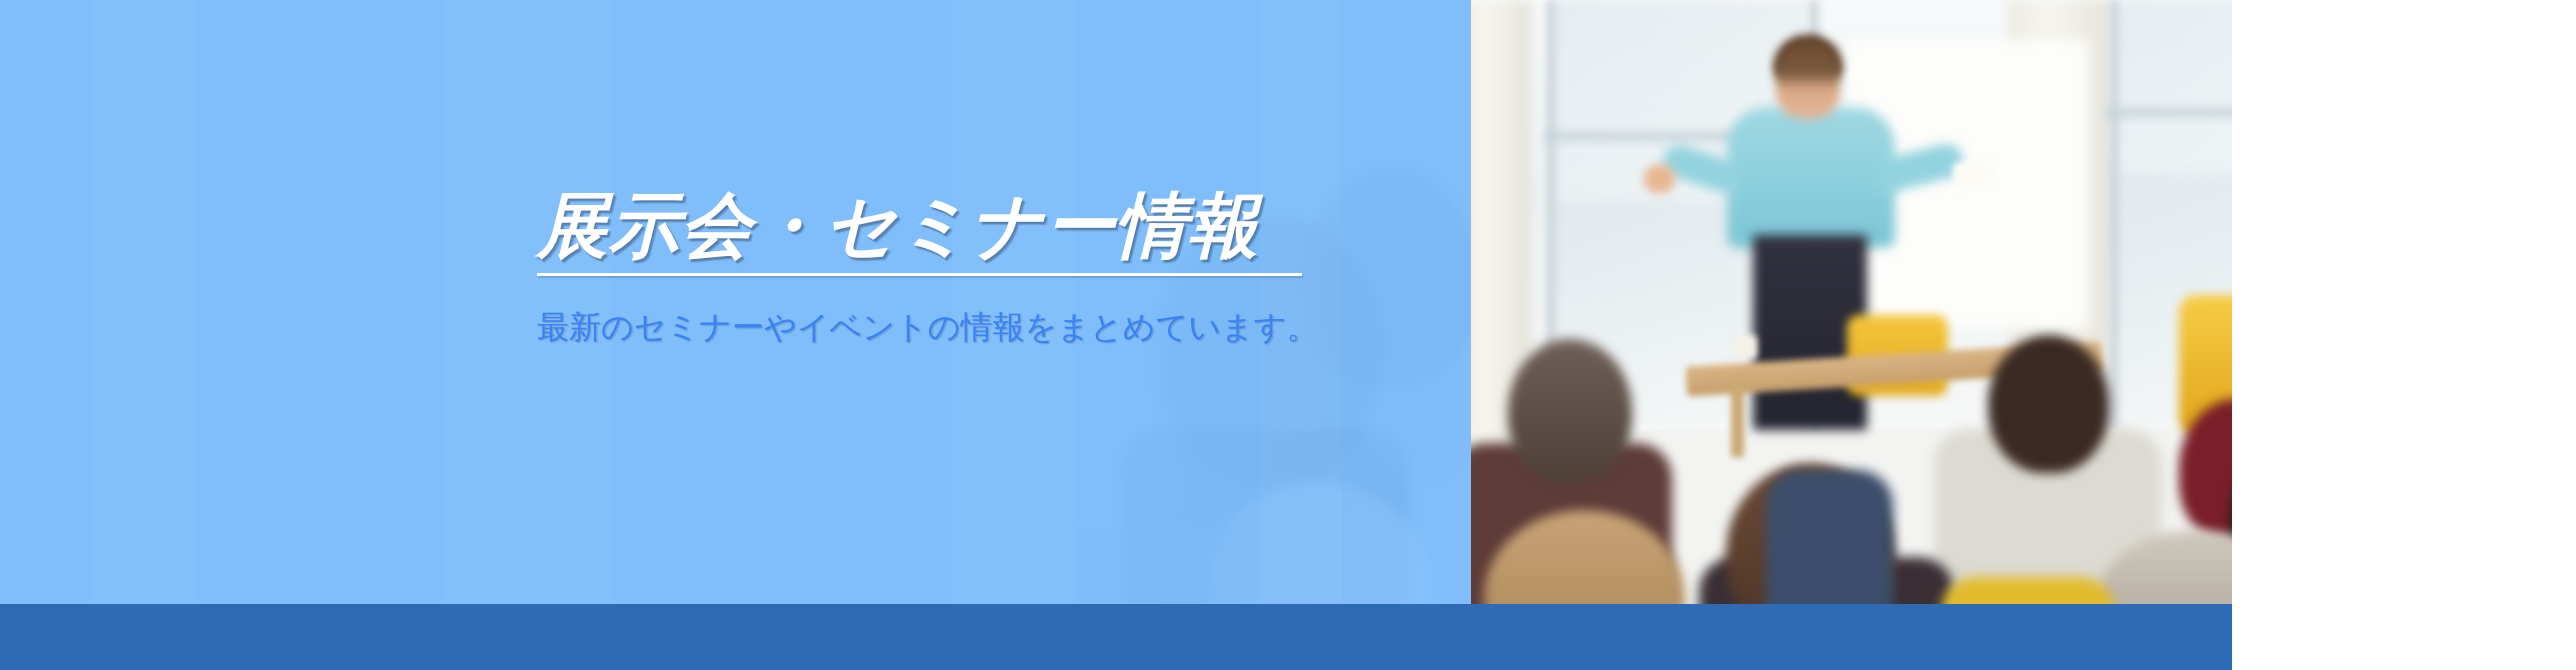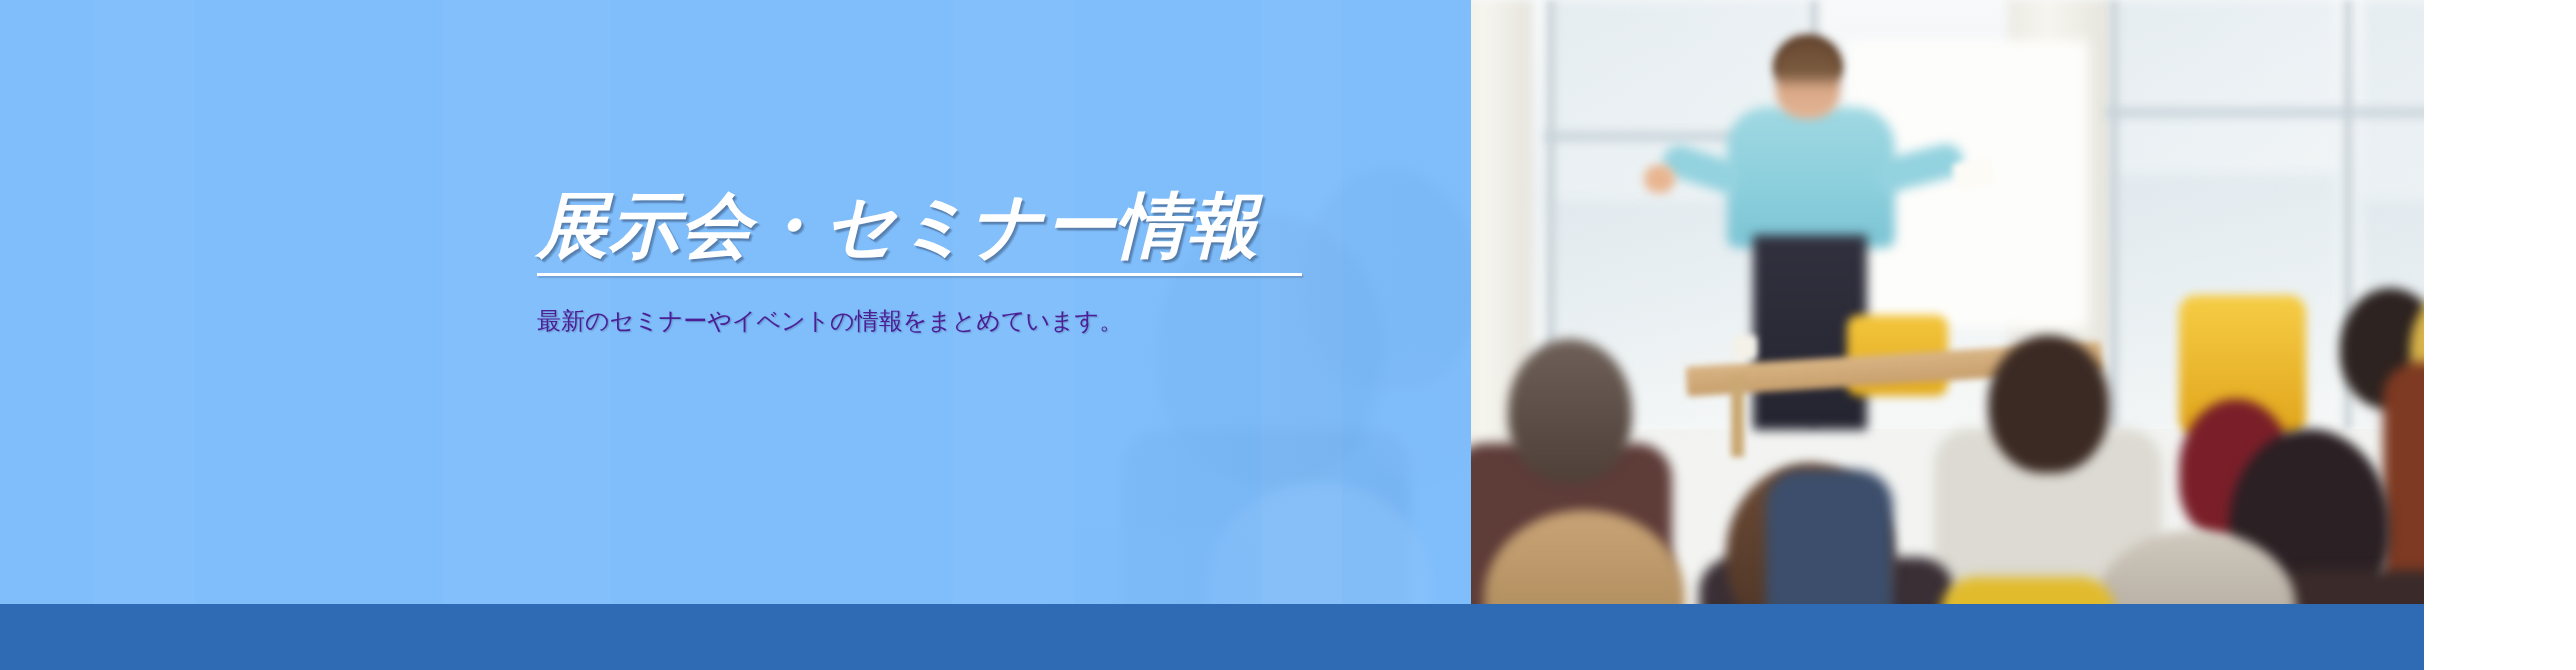--- a/index.html
+++ b/index.html
@@ -6,21 +6,21 @@
     margin: 0;
     padding: 0;
     background: #ffffff;
   }
   body {
     font-family: "Liberation Sans", "DejaVu Sans", sans-serif;
   }
 
   .hero {
     position: relative;
-    width: 2424px;
+    width: 2232px;
     height: 671px;
     overflow: hidden;
     background: #ffffff;
   }
 
   
   .photo {
     position: absolute;
     left: 1471px;
     top: 0;
@@ -249,24 +249,24 @@
   }
   .title-rule {
     margin: 9.4px 0 0 0;
     width: 765px;
     height: 3.4px;
     background: #ffffff;
     box-shadow: 1.3px 2px 1.3px rgba(40,60,90,.22);
   }
   .hero-sub {
     margin: 25.5px 0 0 0;
-    font-size: 24px;
+    font-size: 32px;
     line-height: 1.58;
     font-weight: 400;
-    color: #4c1d95;
+    color: #3b82f6;
     text-shadow: 1.3px 1.3px 1.3px rgba(40,60,90,.28);
   }
   .hero-sub .l { display: block; white-space: nowrap; }
 
   
   .bottombar {
     position: absolute;
     left: 0;
     top: 604px;
     width: 2576px;

